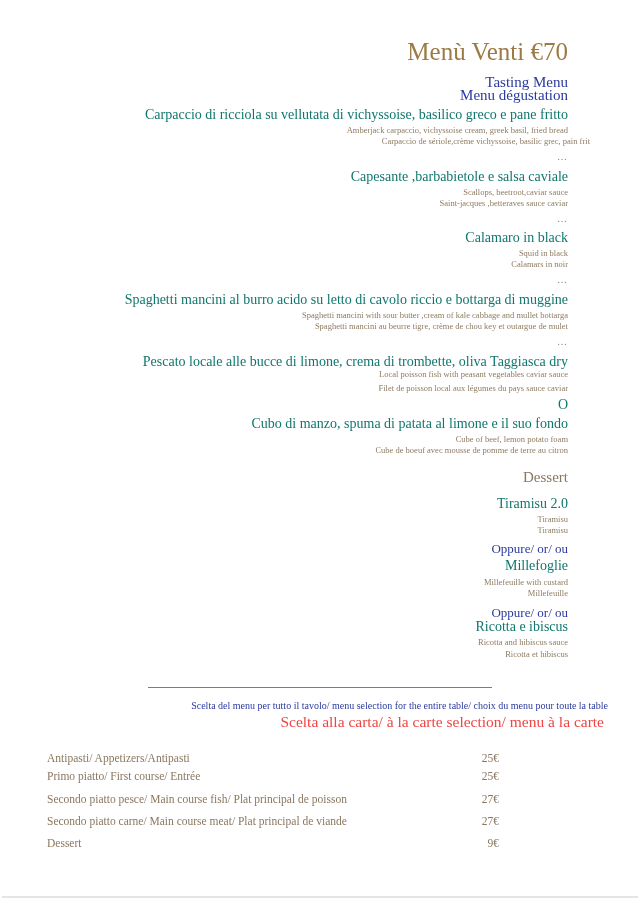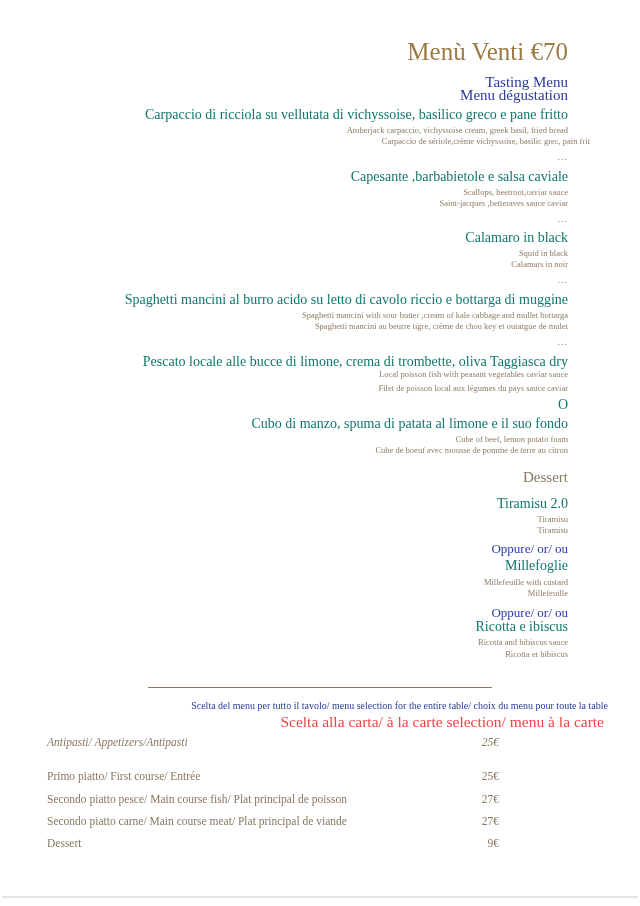--- a/index.html
+++ b/index.html
@@ -73,21 +73,21 @@
 
   <div class="c dish" style="top:619px;">Ricotta e ibiscus</div>
   <div class="c tr" style="top:637px;">Ricotta and hibiscus sauce</div>
   <div class="c tr" style="top:649px;">Ricotta et hibiscus</div>
 
   <div class="rule"></div>
 
   <div class="c note" style="top:700px;">Scelta del menu per tutto il tavolo/ menu selection for the entire table/ choix du menu pour toute la table</div>
   <div class="c carta" style="top:713px;">Scelta alla carta/ à la carte selection/ menu à la carte</div>
 
-  <div class="row" style="top:736px;font-style:italic;">
+  <div class="row" style="top:752px;">
     <span>Antipasti/ Appetizers/Antipasti</span>
     <span class="price">25€</span>
   </div>
   <div class="row" style="top:770px;">
     <span>Primo piatto/ First course/ Entrée</span>
     <span class="price">25€</span>
   </div>
   <div class="row" style="top:793px;">
     <span>Secondo piatto pesce/ Main course fish/ Plat principal de poisson</span>
     <span class="price">27€</span>

